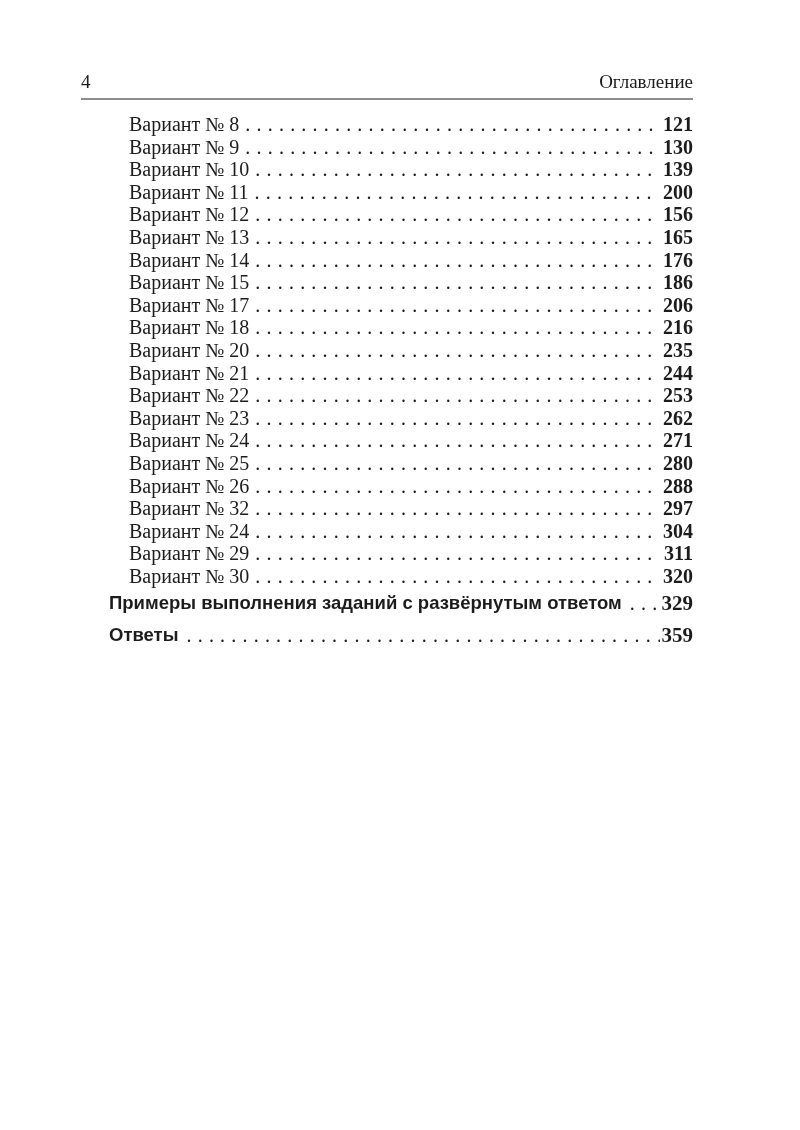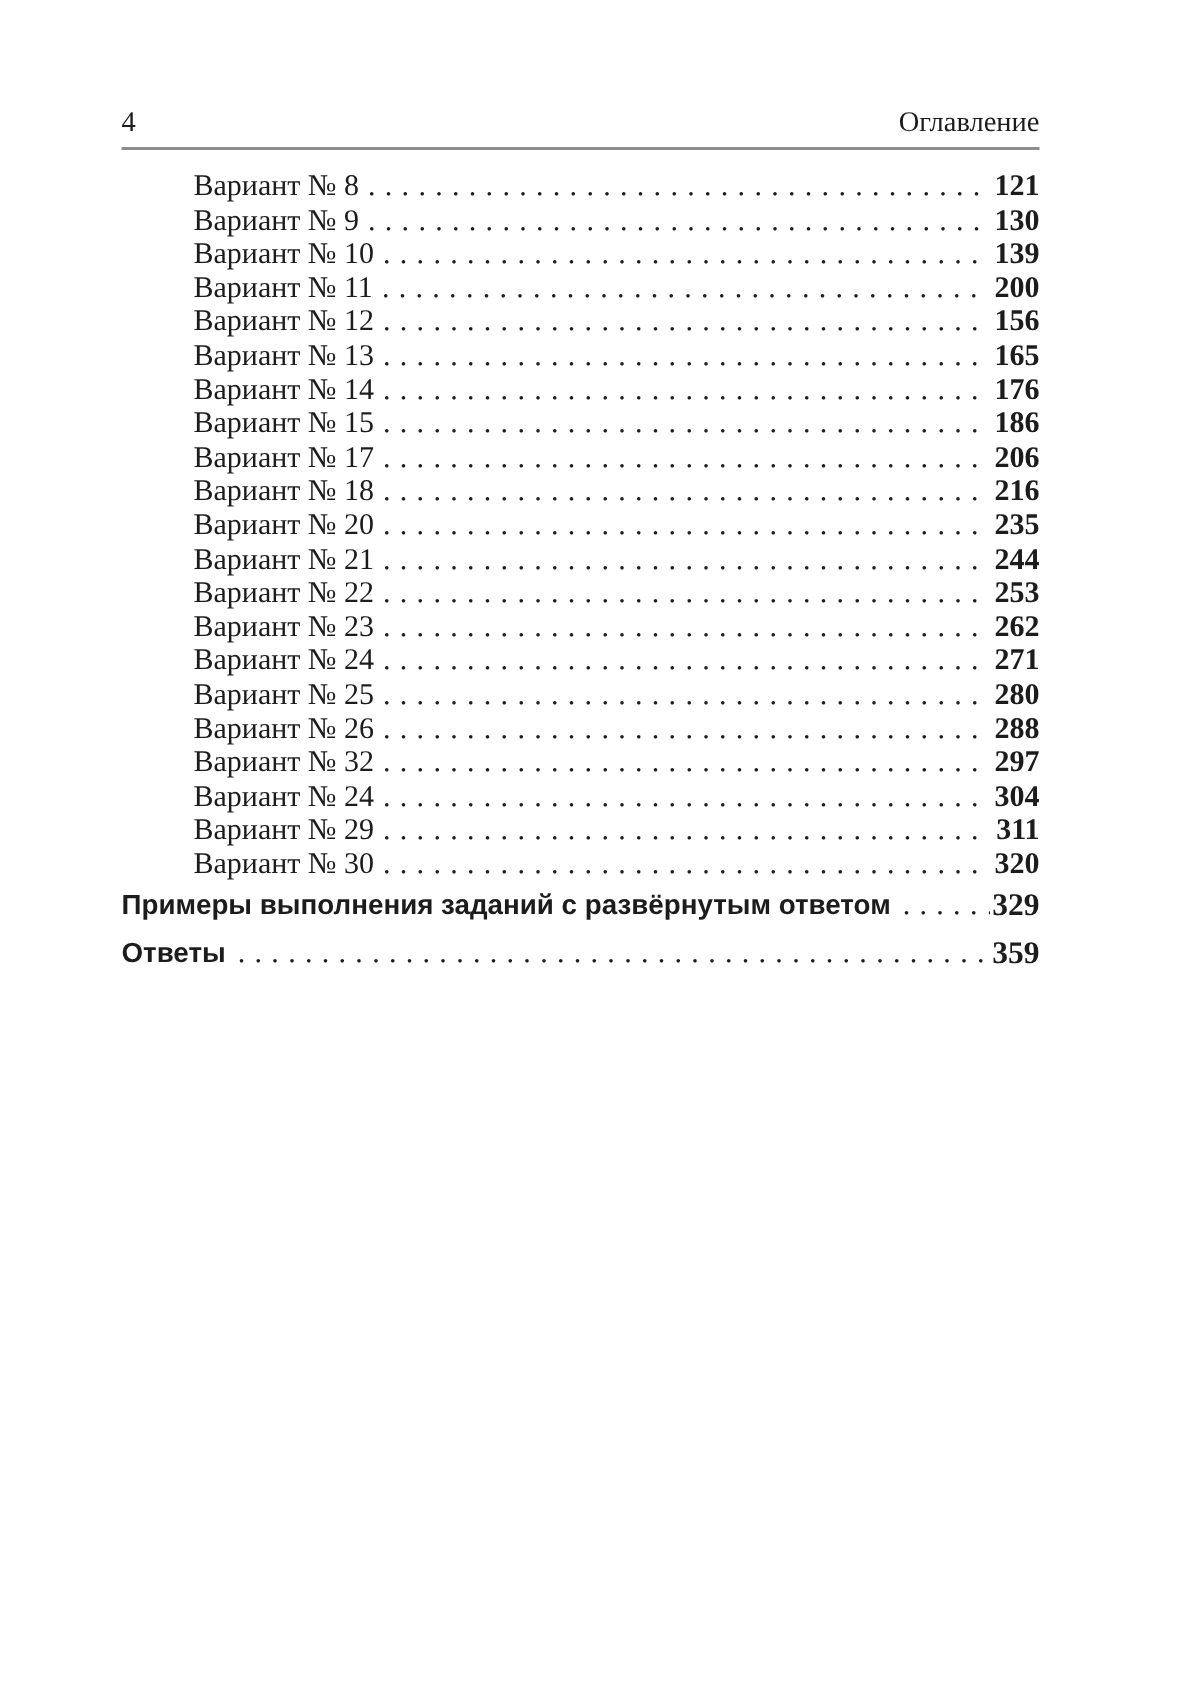--- a/index.html
+++ b/index.html
@@ -56,20 +56,21 @@
     font-family: "Liberation Serif", serif;
     font-weight: 700;
   }
 
   .toc-sections { margin-top: 0; }
   .toc-row.bold-row { line-height: 32px; }
   .bold-row .toc-label {
     font-family: "Liberation Sans", sans-serif;
     font-weight: 700;
     font-size: 18.5px;
+    margin-left: 28px;
   }
   .bold-row .toc-page { margin-left: 1px; font-size: 21px; }
   .bold-row .toc-leader { margin-left: 8px; }
 </style>
 </head>
 <body>
 
 <div class="page-inner">
 
   <div class="header">

